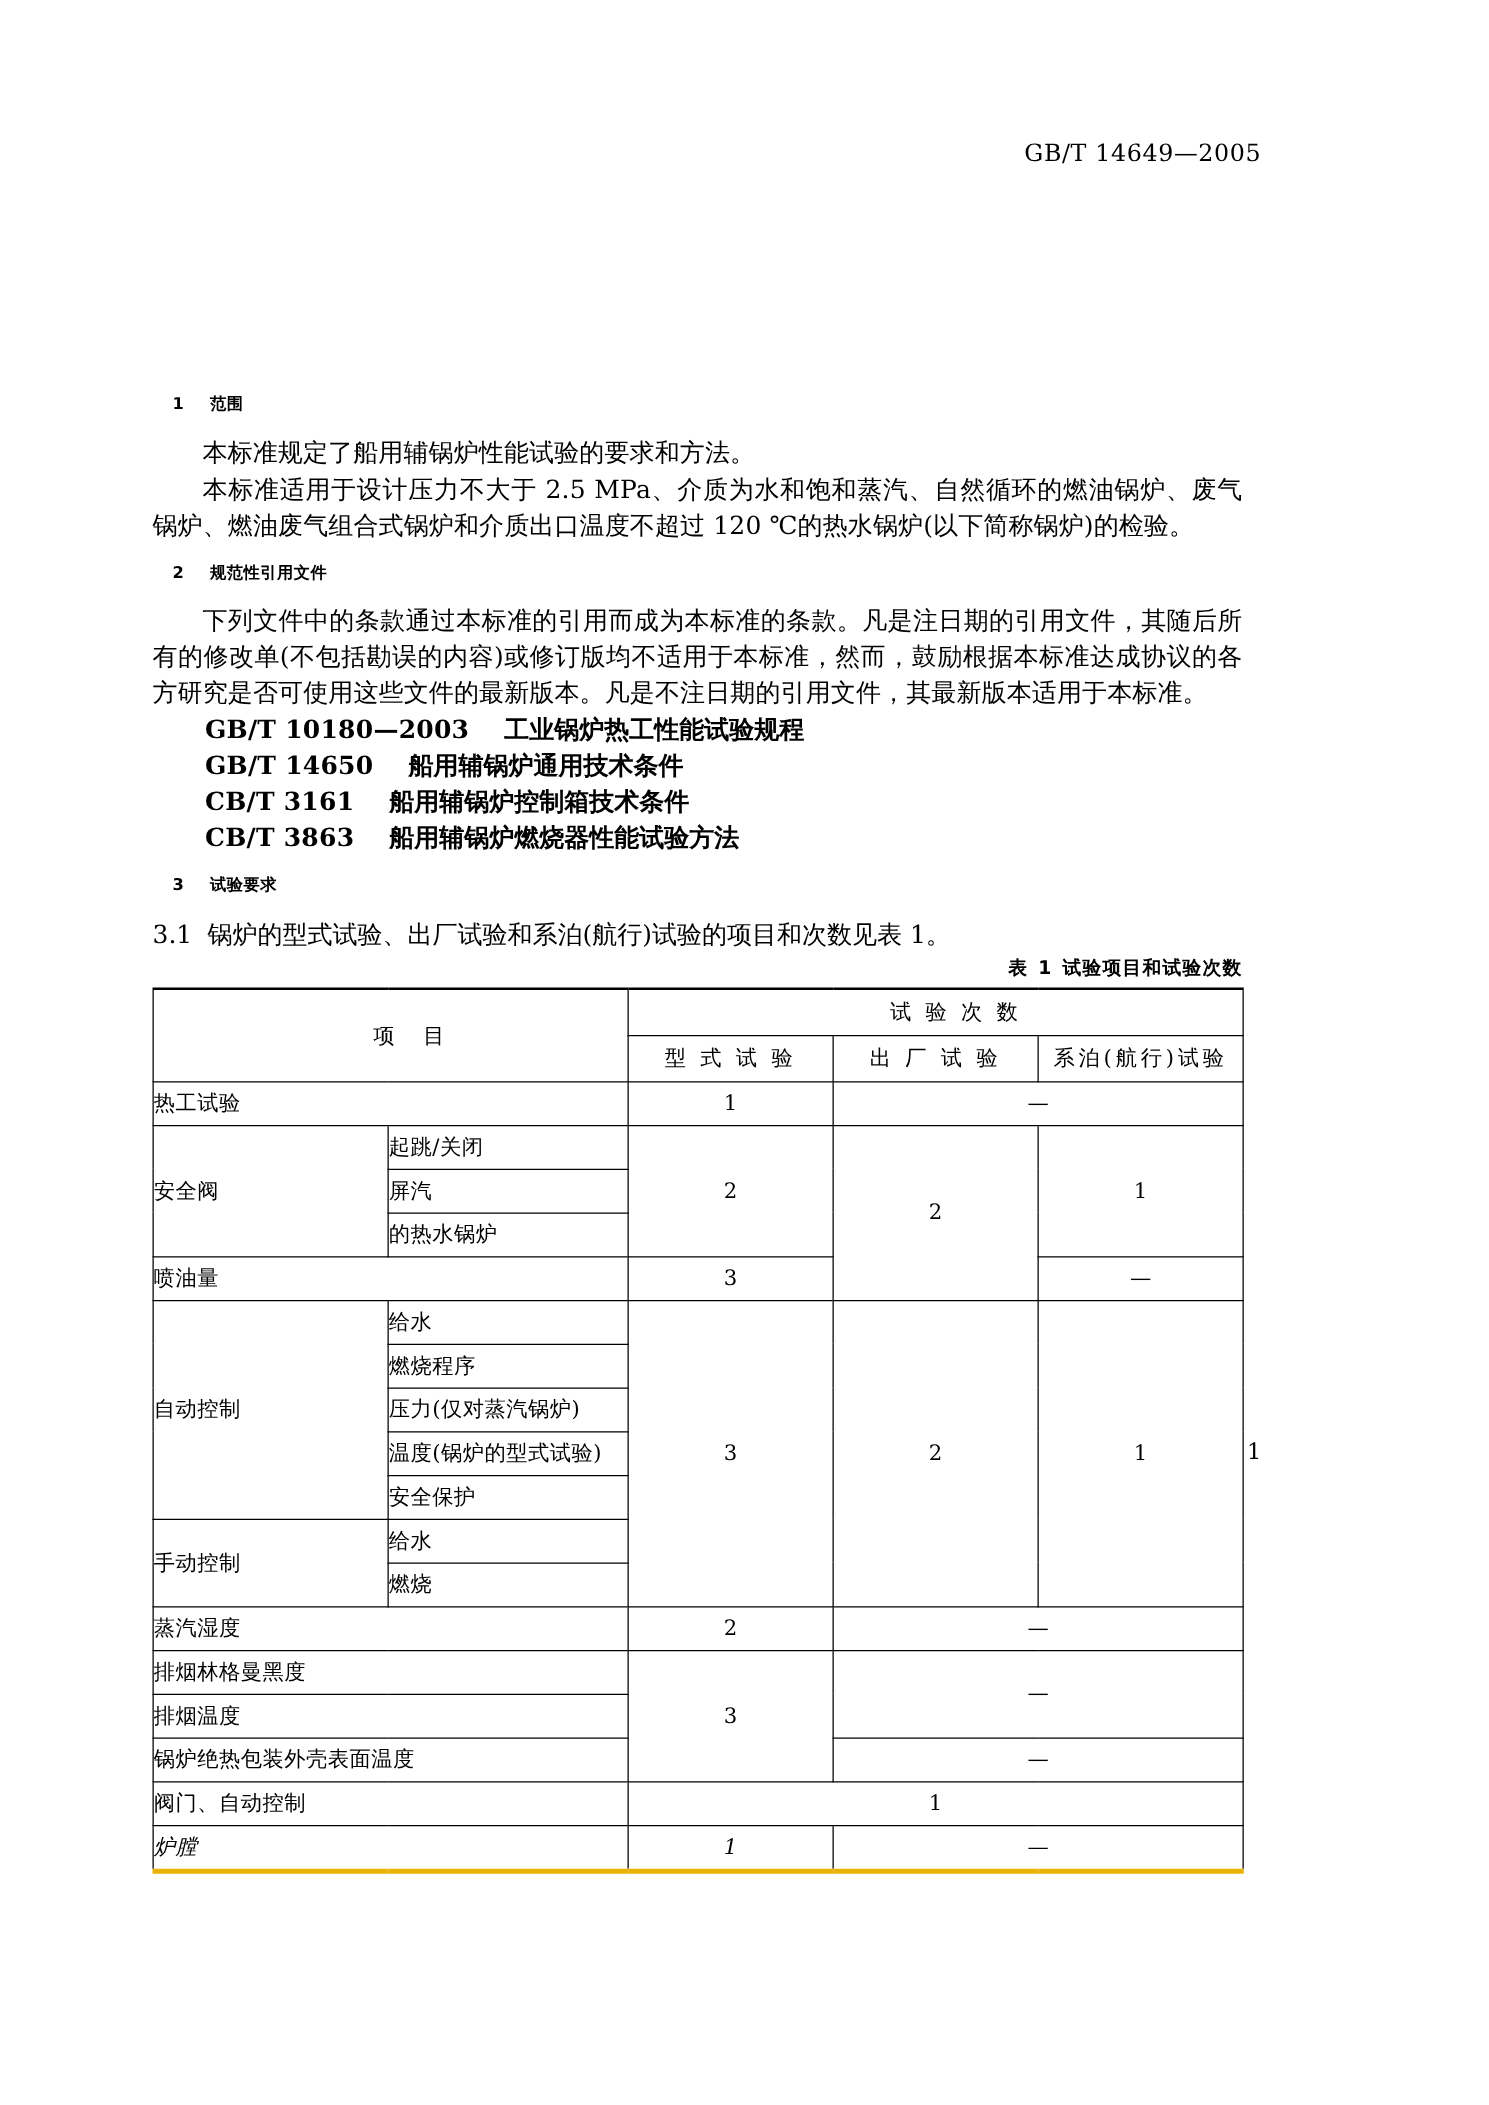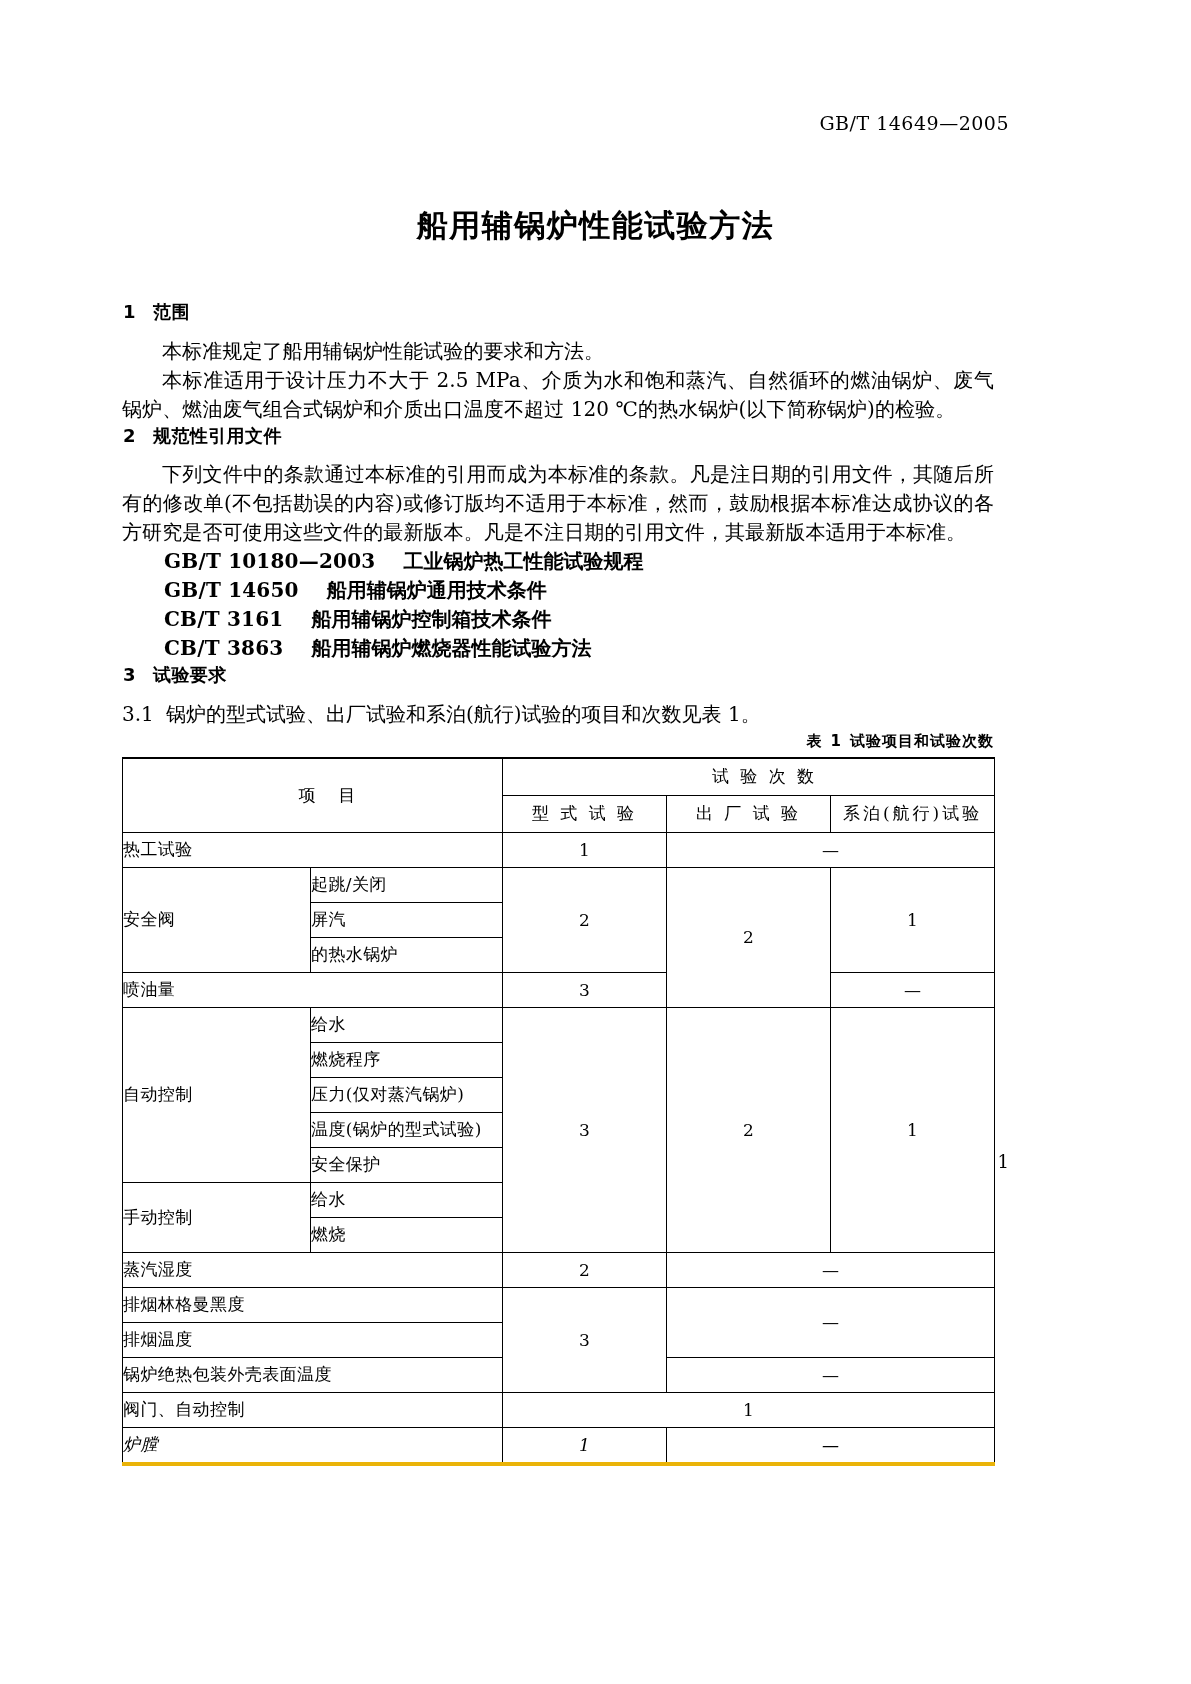--- a/index.html
+++ b/index.html
@@ -47,23 +47,23 @@
   }
   
   .content {
     position: absolute;
     left: 122px;
     top: 300px;
     width: 872px;
   }
   h2.sec {
     font-family: "DejaVu Sans", "Liberation Sans", sans-serif;
-    font-size: 18px;
-    font-weight: bold;
-    margin: 1px;
+    font-size: 13px;
+    font-weight: bold;
+    margin: 16px;
     padding: 0;
     letter-spacing: 0.4px;
     line-height: 1.2;
   }
   h2.sec .num {
     display: inline-block;
     min-width: 30px;
     font-weight: bold;
   }
   .sec-gap-before { margin-top: 26px; }
@@ -164,21 +164,20 @@
   }
   .tbl-wrap { margin-top: 0px; }
 </style>
 </head>
 <body>
 
 <div class="page">
 
   <div class="std-header">GB/T 14649—2005</div>
 
-  <div class="doc-title">船用辅锅炉性能试验方法</div>
 
   <div class="content">
 
     <h2 class="sec">
       <span class="num">1</span><span>范围</span>
     </h2>
     <div class="block-gap"></div>
     <p class="para indent">本标准规定了船用辅锅炉性能试验的要求和方法。</p>
     <p class="para indent">本标准适用于设计压力不大于 2.5 MPa、介质为水和饱和蒸汽、自然循环的燃油锅炉、废气锅炉、燃油废气组合式锅炉和介质出口温度不超过 120 ℃的热水锅炉(以下简称锅炉)的检验。</p>
 

